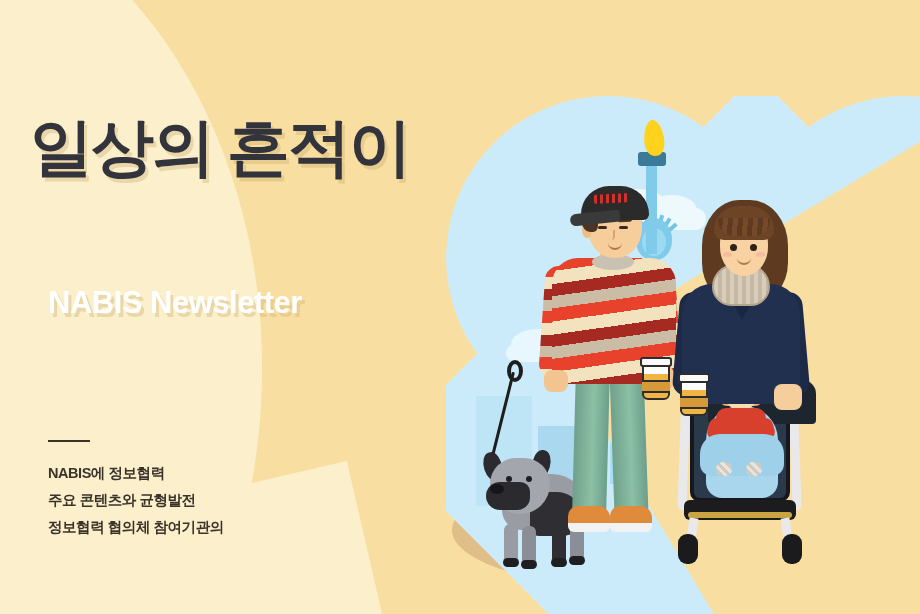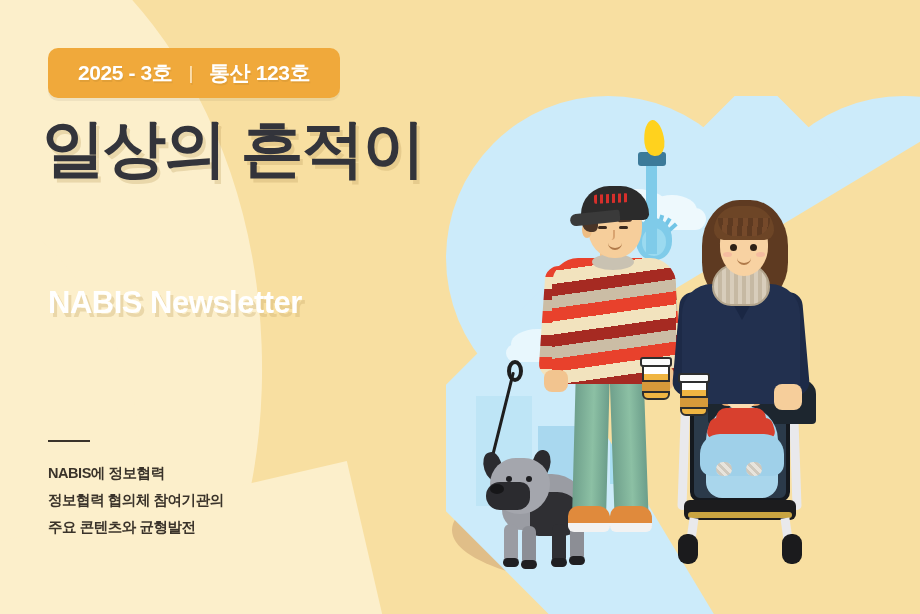--- a/index.html
+++ b/index.html
@@ -582,22 +582,23 @@
   }
   .badge span {
     color:#FFFFFF; font-size:21px; font-weight:bold;
     letter-spacing:-.4px;
     text-shadow:1px 2px 0 rgba(0,0,0,.06);
     white-space:nowrap;
   }
   .badge .sep { color:#FFE9C4; font-weight:normal; font-size:19px; }
 
   .title {
-    position:absolute; left:42px; top:116px;
+    position:absolute; left:30px; top:116px;
     line-height:1.02;
+    font-family:Liberation Serif, serif;
   }
   .title .l1, .title .l2 {
     display:block;
     font-size:63px; font-weight:bold;
     letter-spacing:-2px;
     white-space:nowrap;
   }
   .title .l1 { color:#33343B; text-shadow:3px 4px 0 rgba(190,160,95,.30); }
   .title .l2 { color:#EA9612; text-shadow:3px 4px 0 rgba(190,160,95,.30); margin-top:6px; }
 
@@ -807,33 +808,28 @@
     <div class="w-eye-r"></div>
     <div class="w-blush-l"></div>
     <div class="w-blush-r"></div>
     <div class="w-mouth"></div>
     <div class="cup" style="left:-2px;top:186px;">
       <div class="lid"></div>
       <div class="sleeve"></div>
     </div>
   </div>
 
-  <div class="badge">
-    <span>2025 - 3호</span>
-    <span class="sep">|</span>
-    <span>통산 123호</span>
-  </div>
 
   <div class="title">
     <span class="l1">일상의 흔적이</span>
   </div>
 
   <div class="subtitle">NABIS Newsletter</div>
 
   <div class="divider"></div>
 
   <div class="desc">
     <div>NABIS에 정보협력</div>
+    <div>주요 콘텐츠와 균형발전</div>
     <div>정보협력 협의체 참여기관의</div>
-    <div>주요 콘텐츠와 균형발전</div>
   </div>
 
 </div>
 
 </body></html>

